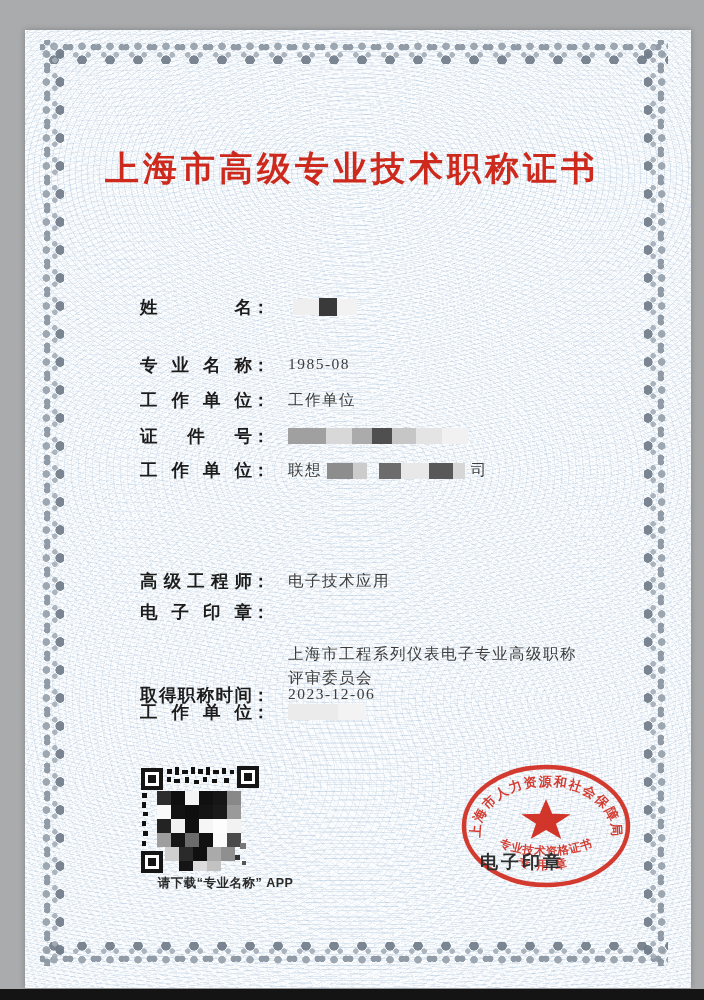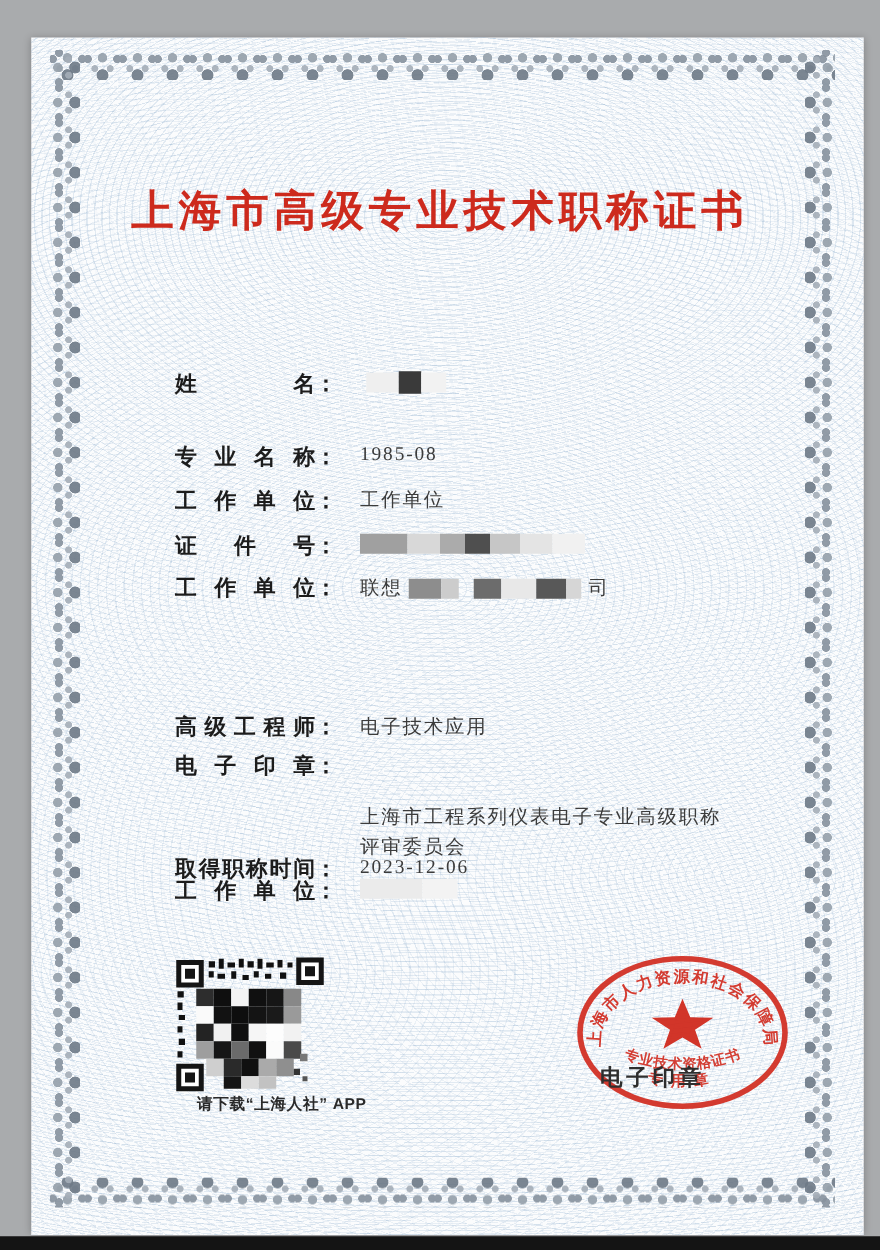--- a/index.html
+++ b/index.html
@@ -225,21 +225,21 @@
         <rect x="39" y="96" width="14" height="10" fill="#151515"></rect>
           <rect x="53" y="96" width="14" height="10" fill="#dcdcdc"></rect>
           <rect x="67" y="96" width="14" height="10" fill="#c2c2c2"></rect>
         <rect x="100" y="78" width="6" height="6" fill="#777"></rect>
           <rect x="95" y="90" width="5" height="5" fill="#333"></rect>
           <rect x="102" y="96" width="4" height="4" fill="#555"></rect>
       </svg>
     </div>
 
     <div class="qr-caption">
-      <div>请下载“上海人社” APP</div>
+      <div>请下载“专业名称” APP</div>
     </div>
 
     <div class="seal">
       <svg width="172" height="126" viewBox="0 0 172 126">
         <ellipse cx="86" cy="62" rx="82" ry="59" fill="none" stroke="#d02a1e" stroke-width="4.5" stroke-opacity="0.92"></ellipse>
         <path id="sealTopArc" d="M 22,80 A 66,47 0 1 1 150,80" fill="none"></path>
         <text font-size="13" font-weight="700" fill="#d02a1e" fill-opacity="0.92" letter-spacing="1.5">
           <textPath href="#sealTopArc" startOffset="50%" text-anchor="middle">上海市人力资源和社会保障局</textPath>
         </text>
         <polygon points="86,34.9 92.2,49.8 110.7,50.2 96,59.8 101.3,74.9 86,65.9 70.7,74.9 76,59.8 61.3,50.2 79.8,49.8" fill="#d02a1e" fill-opacity="0.95"></polygon>

